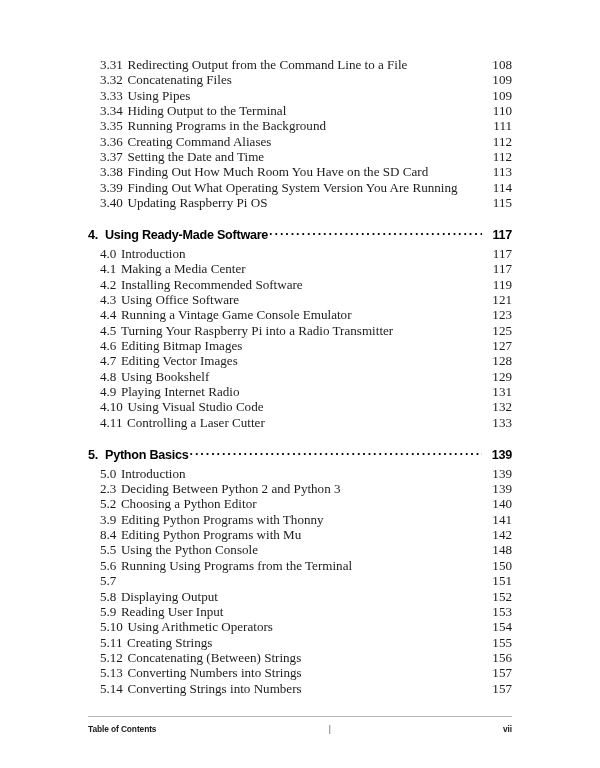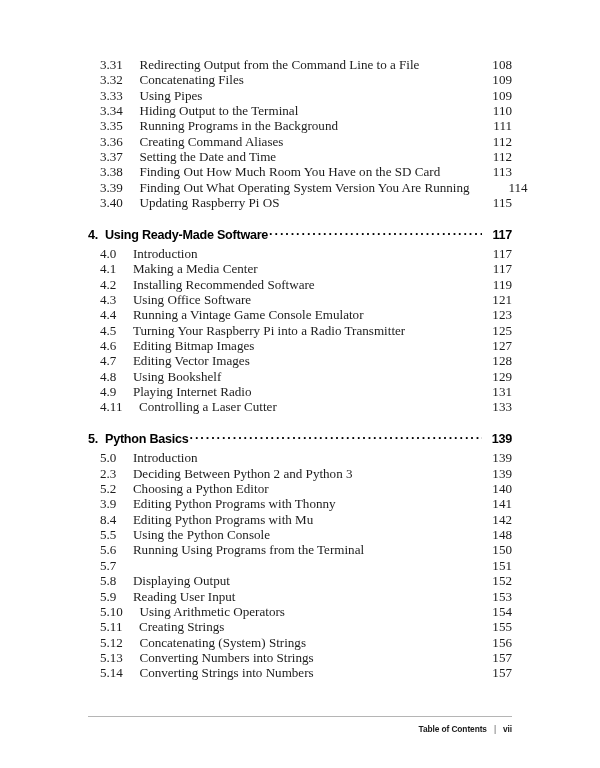--- a/index.html
+++ b/index.html
@@ -33,21 +33,20 @@
   }
 
   
   .entry {
     display: flex;
     align-items: center;
     font-size: 13.1px;
     line-height: 15.35px;
     color: #1c1c1c;
     white-space: nowrap;
-    gap: 12px;
   }
   .entry .e-num {
     padding-left: 12px;
   }
   .entry .e-title {
     padding-left: 4.5px;
   }
   .entry .e-fill {
     flex: 1 1 auto;
     min-width: 8px;
@@ -109,21 +108,21 @@
     width: 424px;
     height: 1px;
     background: #b5b5b5;
   }
   .footer {
     position: absolute;
     left: 88px;
     top: 724px;
     width: 424px;
     display: flex;
-    justify-content: flex-end;
+    justify-content: space-between;
     align-items: baseline;
     font-family: "Liberation Sans", sans-serif;
     font-weight: bold;
     font-size: 8.4px;
     letter-spacing: -0.1px;
     color: #1a1a1a;
   }
   .footer .f-sep {
     margin: 0 7px;
     color: #555;
@@ -260,20 +259,26 @@
             <span class="e-fill"></span>
             <span class="e-page">129</span>
           </div>
           <div class="entry">
             <span class="e-num">4.9</span>
             <span class="e-title">Playing Internet Radio</span>
             <span class="e-fill"></span>
             <span class="e-page">131</span>
           </div>
           <div class="entry">
+            <span class="e-num">4.10</span>
+            <span class="e-title">Using Visual Studio Code</span>
+            <span class="e-fill"></span>
+            <span class="e-page">132</span>
+          </div>
+          <div class="entry">
             <span class="e-num">4.11</span>
             <span class="e-title">Controlling a Laser Cutter</span>
             <span class="e-fill"></span>
             <span class="e-page">133</span>
           </div>
         </div>
         <div class="chapter">
           <span class="c-num">5.</span>
           <span class="c-title">Python Basics</span>
           <span class="c-leader"></span>
@@ -346,21 +351,21 @@
             <span class="e-page">154</span>
           </div>
           <div class="entry">
             <span class="e-num">5.11</span>
             <span class="e-title">Creating Strings</span>
             <span class="e-fill"></span>
             <span class="e-page">155</span>
           </div>
           <div class="entry">
             <span class="e-num">5.12</span>
-            <span class="e-title">Concatenating (System) Strings</span>
+            <span class="e-title">Concatenating (Between) Strings</span>
             <span class="e-fill"></span>
             <span class="e-page">156</span>
           </div>
           <div class="entry">
             <span class="e-num">5.13</span>
             <span class="e-title">Converting Numbers into Strings</span>
             <span class="e-fill"></span>
             <span class="e-page">157</span>
           </div>
           <div class="entry">

